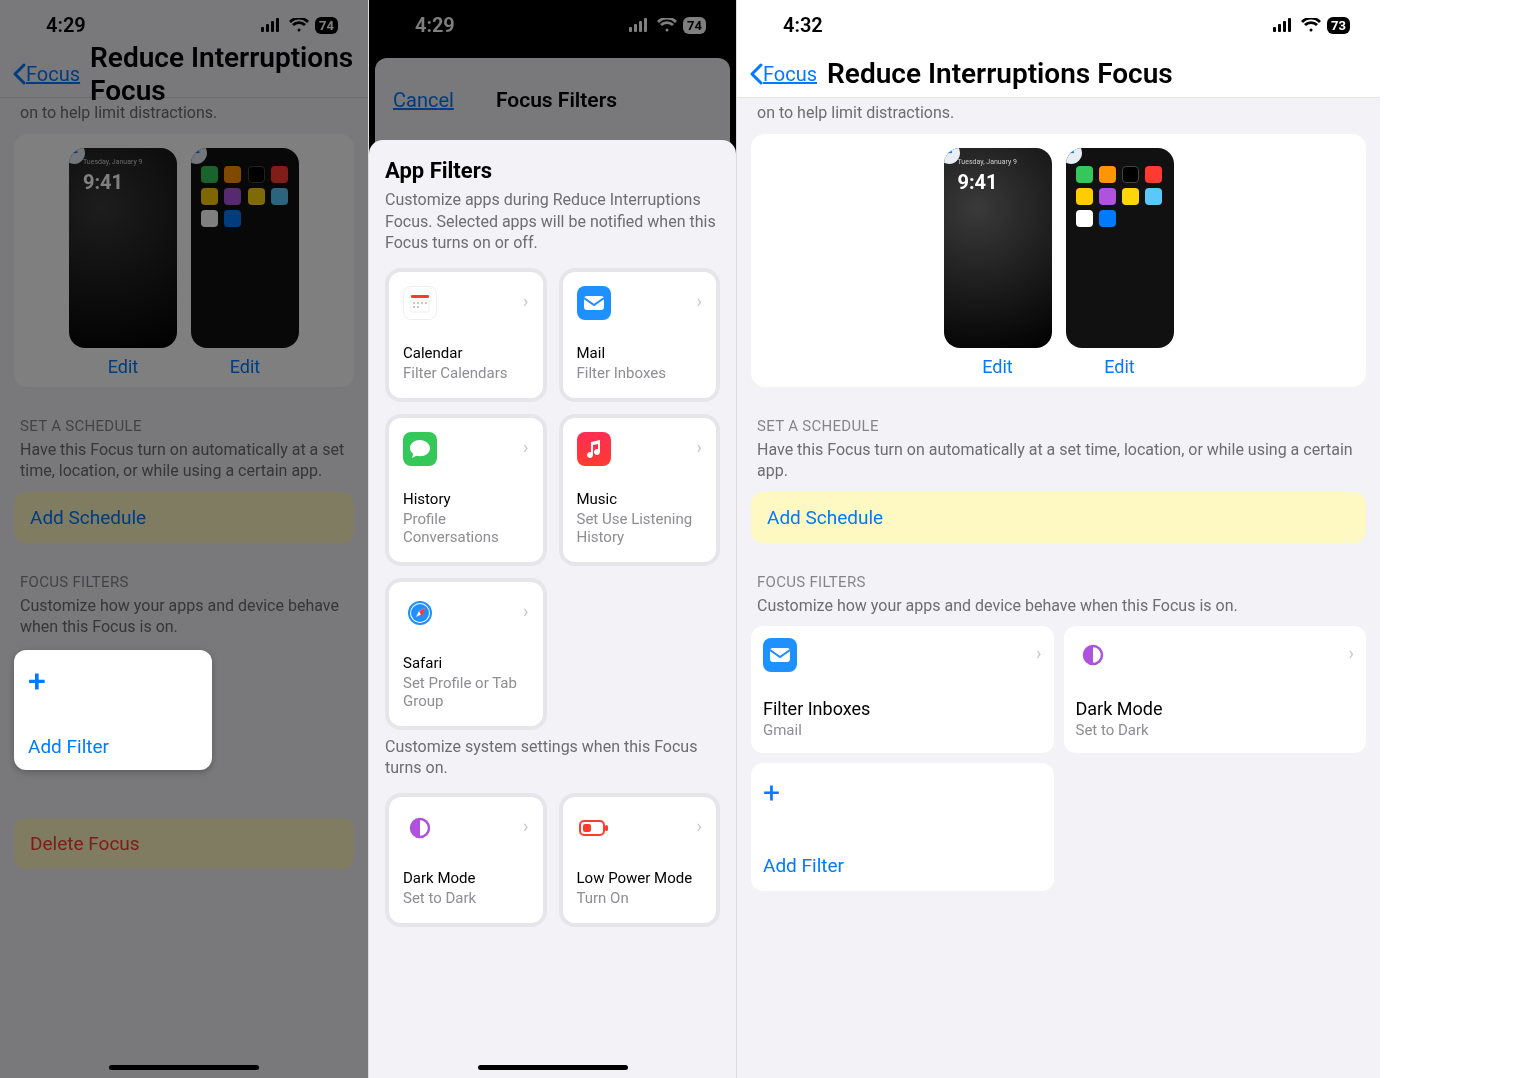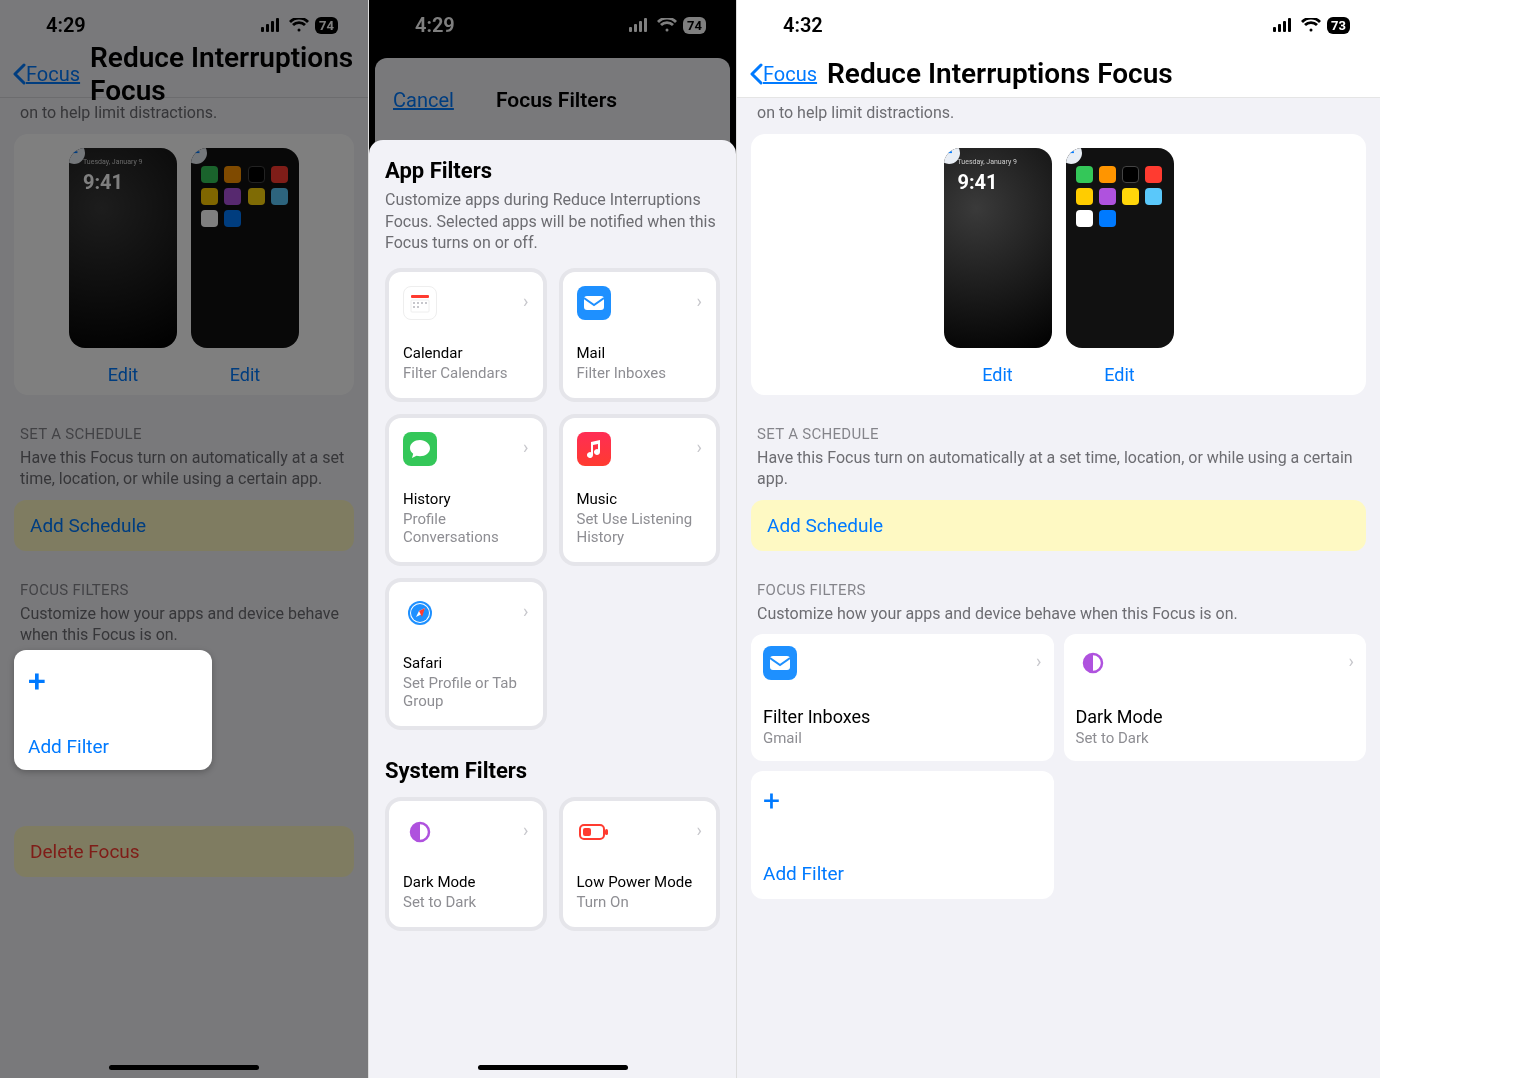--- a/index.html
+++ b/index.html
@@ -104,21 +104,21 @@
   .home-grid {
     position: absolute;
     top: 18px; left: 10px; right: 10px;
     display: grid;
     grid-template-columns: repeat(4, 1fr);
     gap: 5px;
   }
   .home-grid .appicon {
     width: 17px; height: 17px; border-radius: 4px;
   }
-  .edit-link { color: #007aff; font-size: 18px; margin-top: 16px; }
+  .edit-link { color: #007aff; font-size: 18px; margin-top: 8px; }
   .section-header {
     margin-top: 30px;
     padding: 0 6px;
     color: #6d6d72;
   }
   .section-header .sh-title {
     font-size: 15px; font-weight: 400; letter-spacing: 0.3px;
     color: #3c3c43; opacity: 0.6;
     text-transform: uppercase;
   }
@@ -441,21 +441,21 @@
             </svg>
         </div>
         <span class="chev">›</span>
         <div>
           <div class="tile-title">Safari</div>
           <div class="tile-sub">Set Profile or Tab Group</div>
         </div>
       </div>
     </div>
 
-    <div class="sheet-section-title" style="margin-top:28px">System Filters</div>
+    <div class="sheet-section-desc">Customize system settings when this Focus turns on.</div>
 
     <div class="sheet-grid">
       <div class="sheet-tile">
         <div class="tile-icon ic-dark">
           <svg width="24" height="24" viewBox="0 0 24 24">
               <circle cx="12" cy="12" r="9" fill="none" stroke="#af52de" stroke-width="2.5"></circle>
               <path d="M12 3a9 9 0 000 18z" fill="#af52de"></path>
             </svg>
         </div>
         <span class="chev">›</span>

